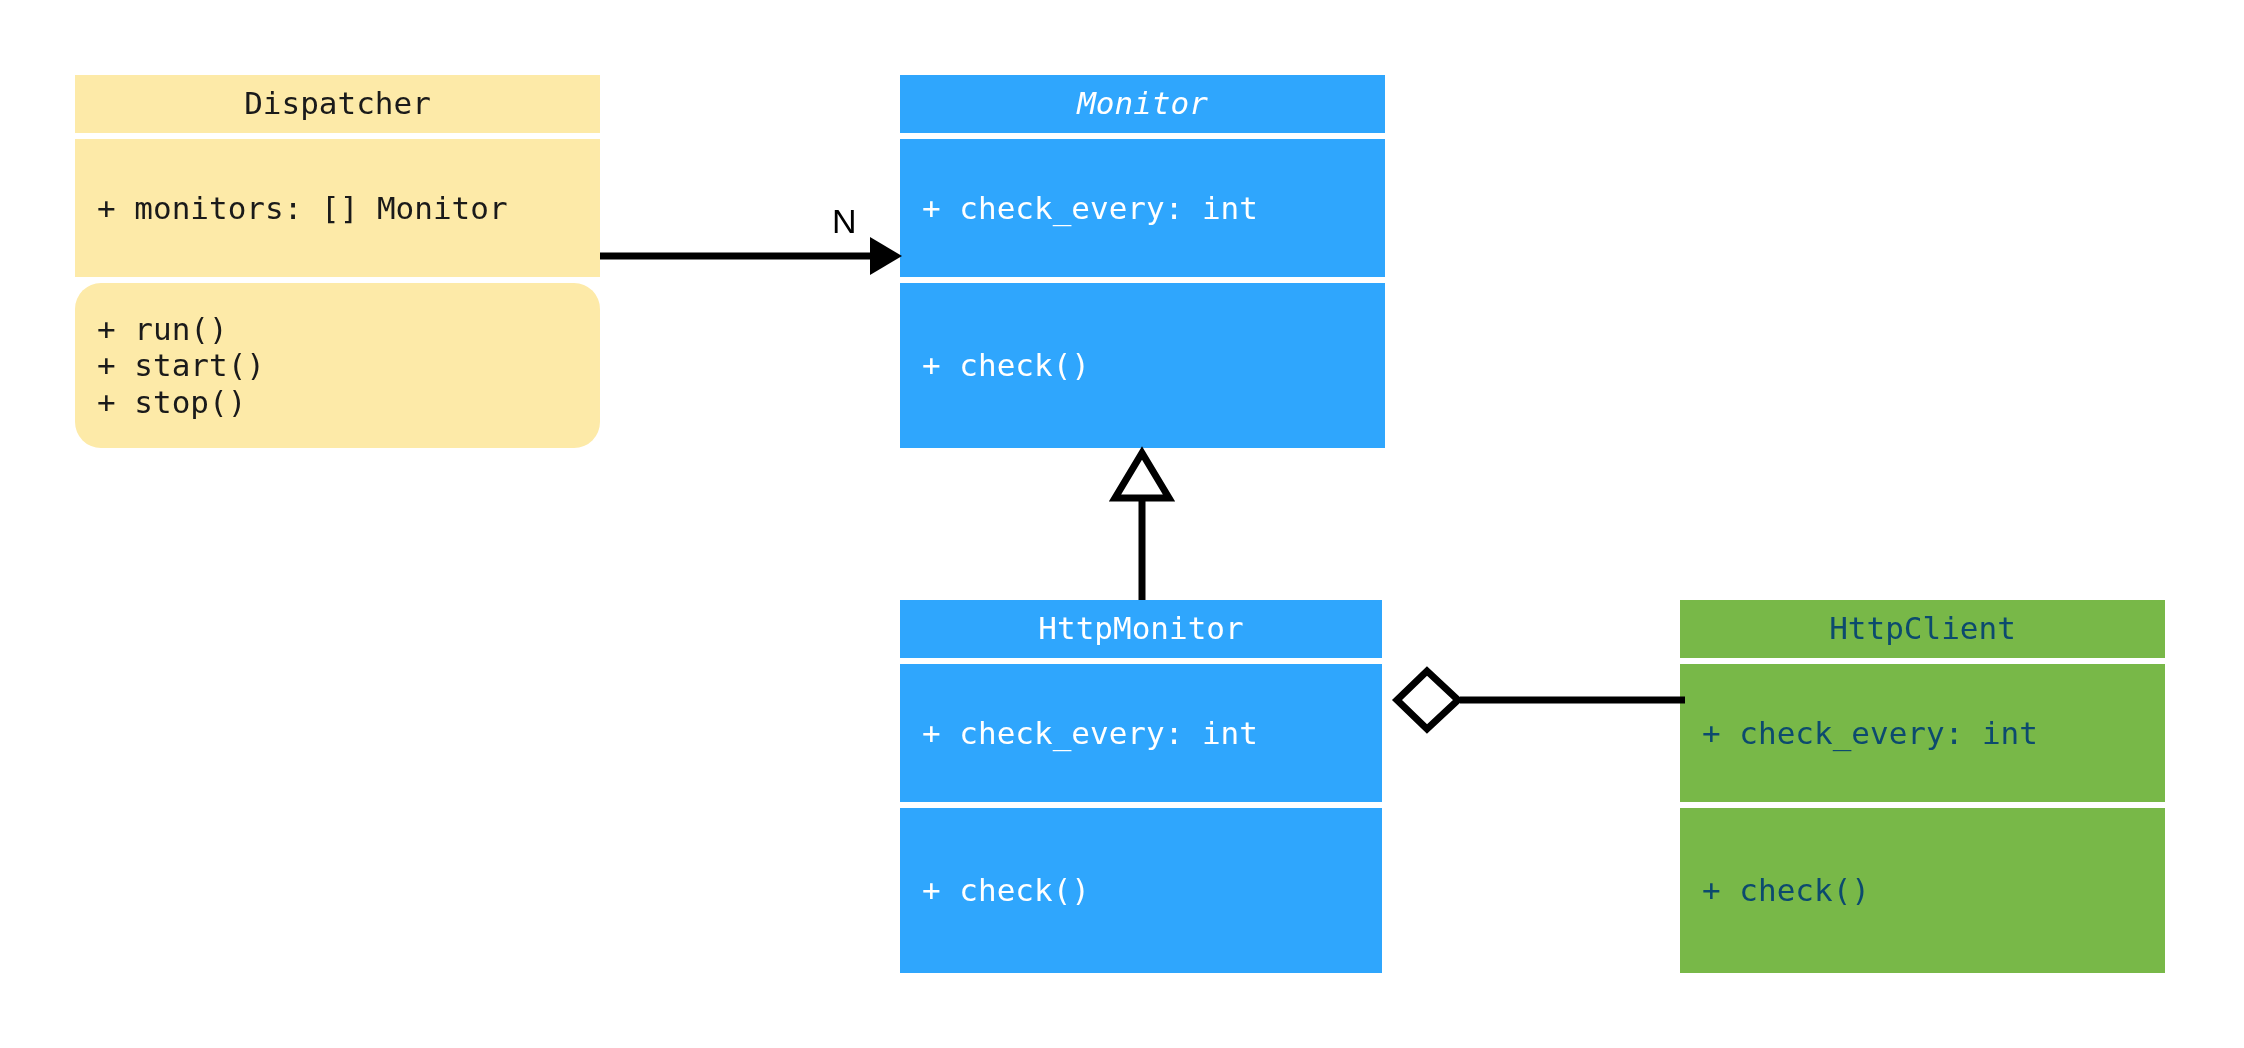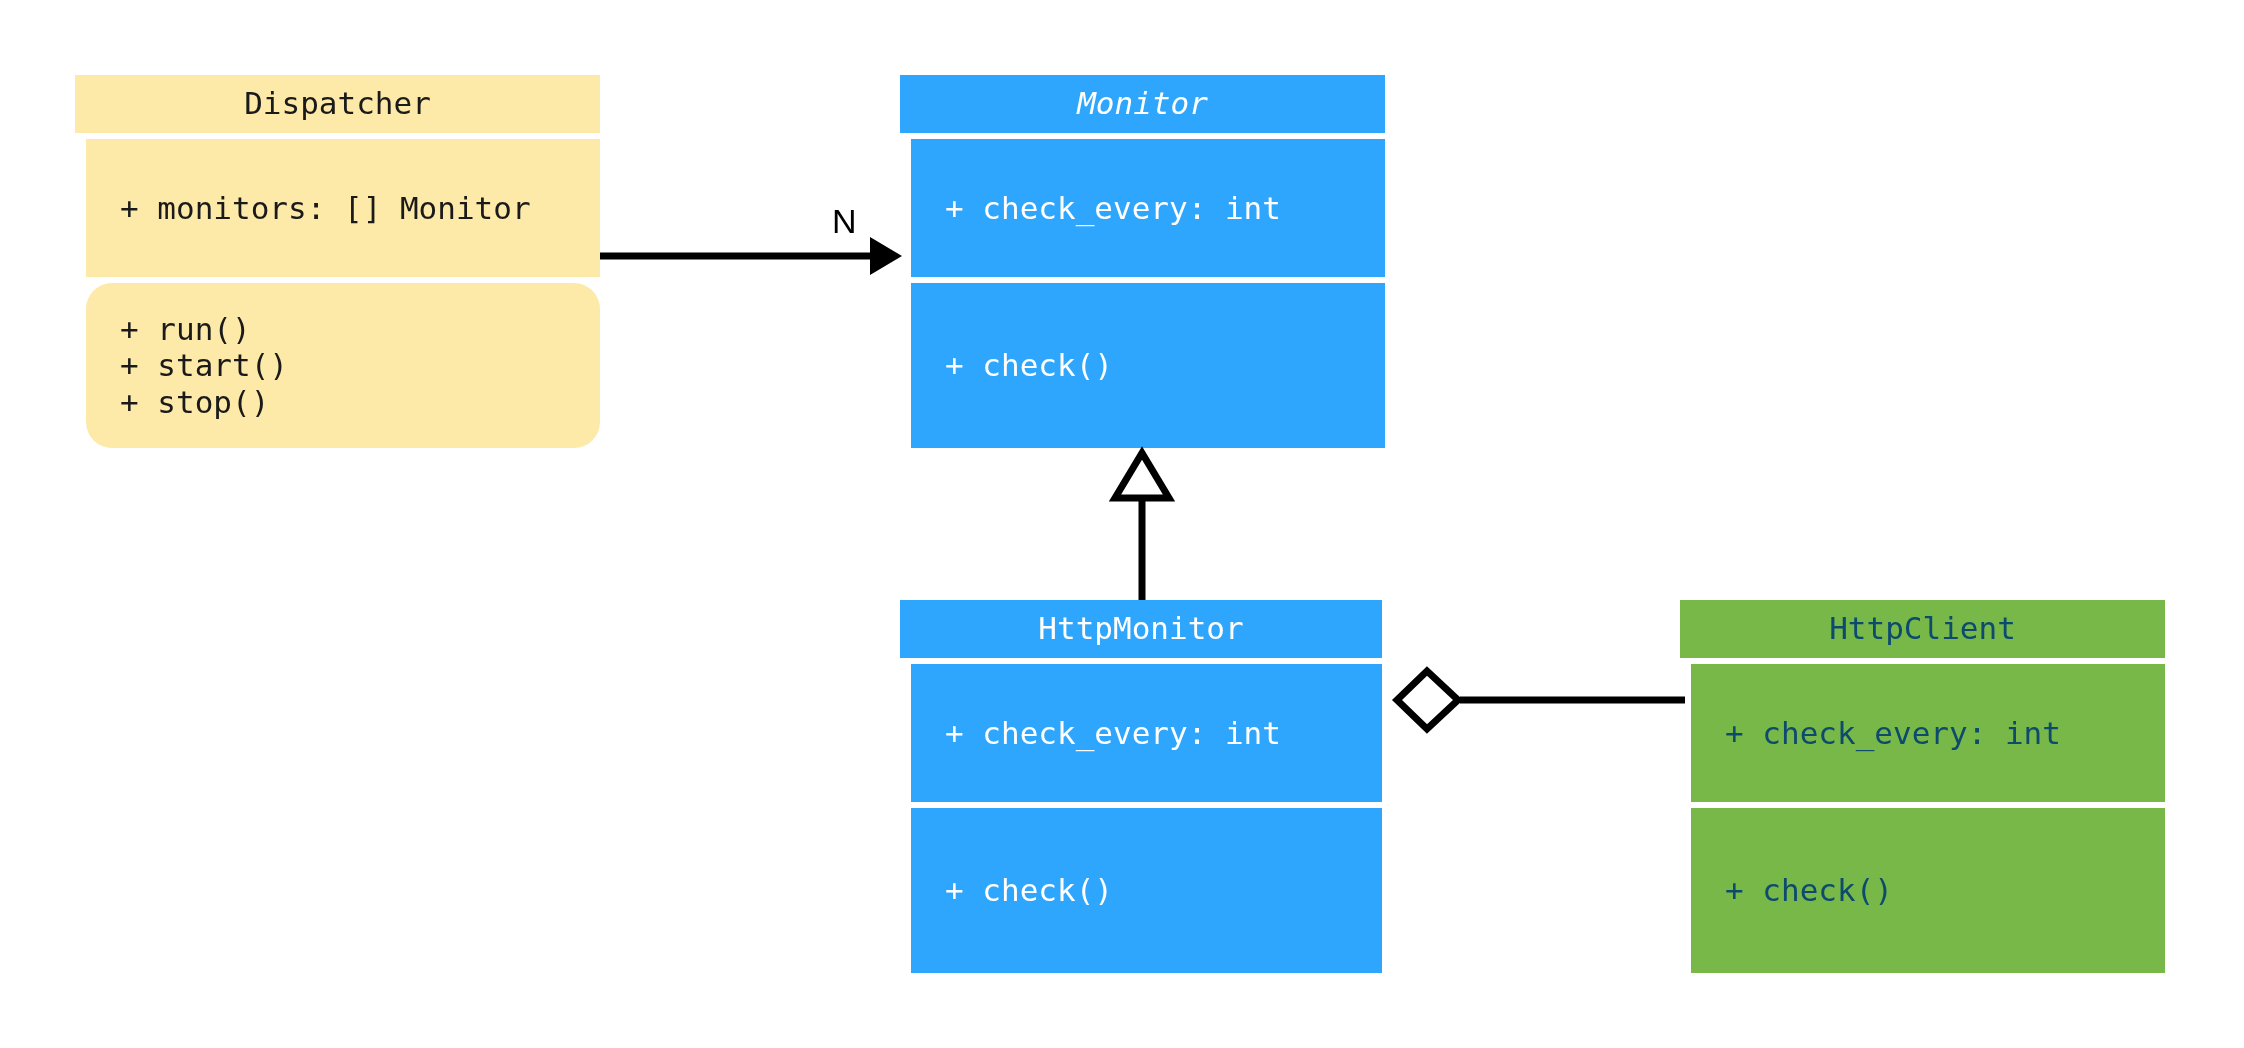--- a/index.html
+++ b/index.html
@@ -32,22 +32,21 @@
     display: flex;
     flex-direction: column;
     justify-content: center;
     overflow: hidden;
   }
   .compartment.header {
     align-items: center;
     justify-content: center;
   }
   .compartment.body {
-    padding-left: 34px;
-    margin-left: 11px;
+    padding-left: 22px;
   }
   .cls-name {
     font-size: 31px;
     line-height: 1.15;
     letter-spacing: 0px;
     white-space: nowrap;
   }
   .cls-name.abstract {
     font-style: italic;
   }

